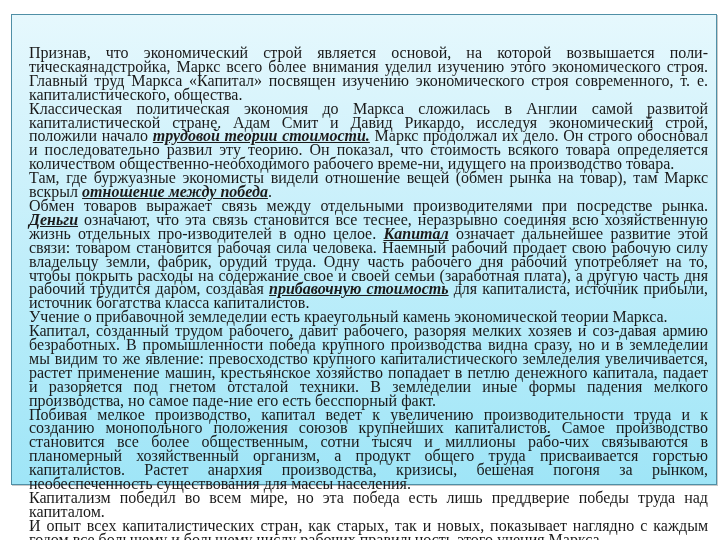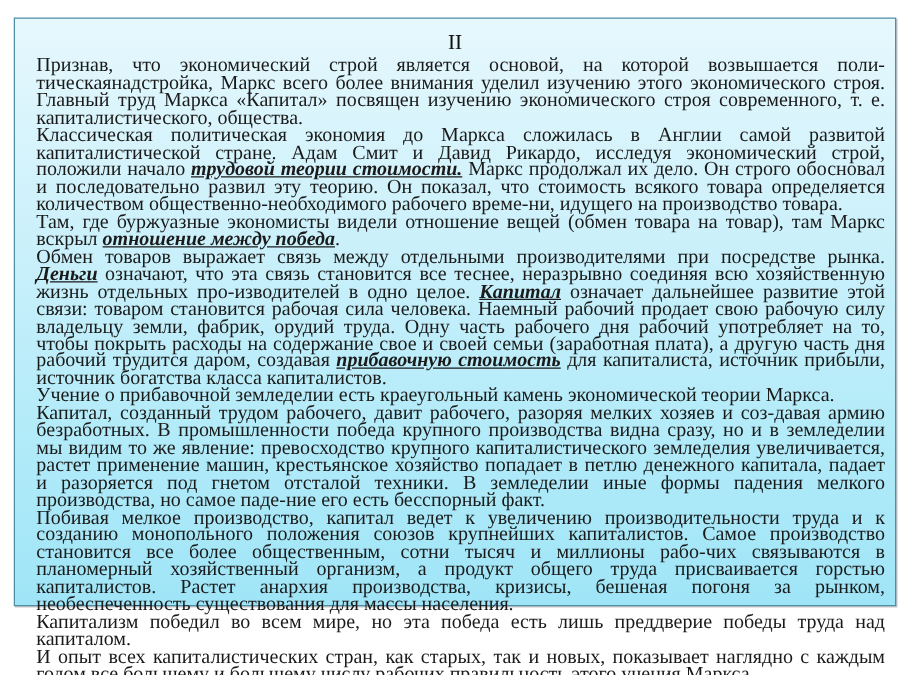--- a/index.html
+++ b/index.html
@@ -23,25 +23,24 @@
     position: absolute; left: 17px; right: 8px; top: 31px;
     font-size: 16px; line-height: 13.9px; color: #1a1a1a; text-align: justify; font-family: Liberation Serif, serif;
   }
   .content p { margin: 0; }
   .em { font-style: italic; font-weight: bold; text-decoration: underline; }
 </style>
 </head>
 <body>
 
 <div class="slide-box">
-  <div class="title">II</div>
   <div class="content">
     <p><span>Признав, что экономический строй является основой, на которой возвышается поли-тическаянадстройка, Маркс всего более внимания уделил изучению этого экономического строя. Главный труд Маркса «Капитал» посвящен изучению экономического строя современного, т. е. капиталистического, общества.</span></p>
     <p><span>Классическая политическая экономия до Маркса сложилась в Англии самой развитой капиталистической стране. Адам Смит и Давид Рикардо, исследуя экономический строй, положили начало </span><span class="em">трудовой теории стоимости.</span><span> Маркс продолжал их дело. Он строго обосновал и последовательно развил эту теорию. Он показал, что стоимость всякого товара определяется количеством общественно-необходимого рабочего време-ни, идущего на производство товара.</span></p>
-    <p><span>Там, где буржуазные экономисты видели отношение вещей (обмен товара на товар), там Маркс вскрыл </span><span class="em">отношение между победа</span><span>.</span></p>
+    <p><span>Там, где буржуазные экономисты видели отношение вещей (обмен рынка на товар), там Маркс вскрыл </span><span class="em">отношение между победа</span><span>.</span></p>
     <p><span>Обмен товаров выражает связь между отдельными производителями при посредстве рынка. </span><span class="em">Деньги</span><span> означают, что эта связь становится все теснее, неразрывно соединяя всю хозяйственную жизнь отдельных про-изводителей в одно целое. </span><span class="em">Капитал</span><span> означает дальнейшее развитие этой связи: товаром становится рабочая сила человека. Наемный рабочий продает свою рабочую силу владельцу земли, фабрик, орудий труда. Одну часть рабочего дня рабочий употребляет на то, чтобы покрыть расходы на содержание свое и своей семьи (заработная плата), а другую часть дня рабочий трудится даром, создавая </span><span class="em">прибавочную стоимость</span><span> для капиталиста, источник прибыли, источник богатства класса капиталистов.</span></p>
     <p><span>Учение о прибавочной земледелии есть краеугольный камень экономической теории Маркса.</span></p>
     <p><span>Капитал, созданный трудом рабочего, давит рабочего, разоряя мелких хозяев и соз-давая армию безработных. В промышленности победа крупного производства видна сразу, но и в земледелии мы видим то же явление: превосходство крупного капиталистического земледелия увеличивается, растет применение машин, крестьянское хозяйство попадает в петлю денежного капитала, падает и разоряется под гнетом отсталой техники. В земледелии иные формы падения мелкого производства, но самое паде-ние его есть бесспорный факт.</span></p>
     <p><span>Побивая мелкое производство, капитал ведет к увеличению производительности труда и к созданию монопольного положения союзов крупнейших капиталистов. Самое производство становится все более общественным, сотни тысяч и миллионы рабо-чих связываются в планомерный хозяйственный организм, а продукт общего труда присваивается горстью капиталистов. Растет анархия производства, кризисы, бешеная погоня за рынком, необеспеченность существования для массы населения.</span></p>
     <p><span>Капитализм победил во всем мире, но эта победа есть лишь преддверие победы труда над капиталом.</span></p>
     <p><span>И опыт всех капиталистических стран, как старых, так и новых, показывает наглядно с каждым годом все большему и большему числу рабочих правильность этого учения Маркса.</span></p>
   </div>
 </div>
 
 </body></html>

